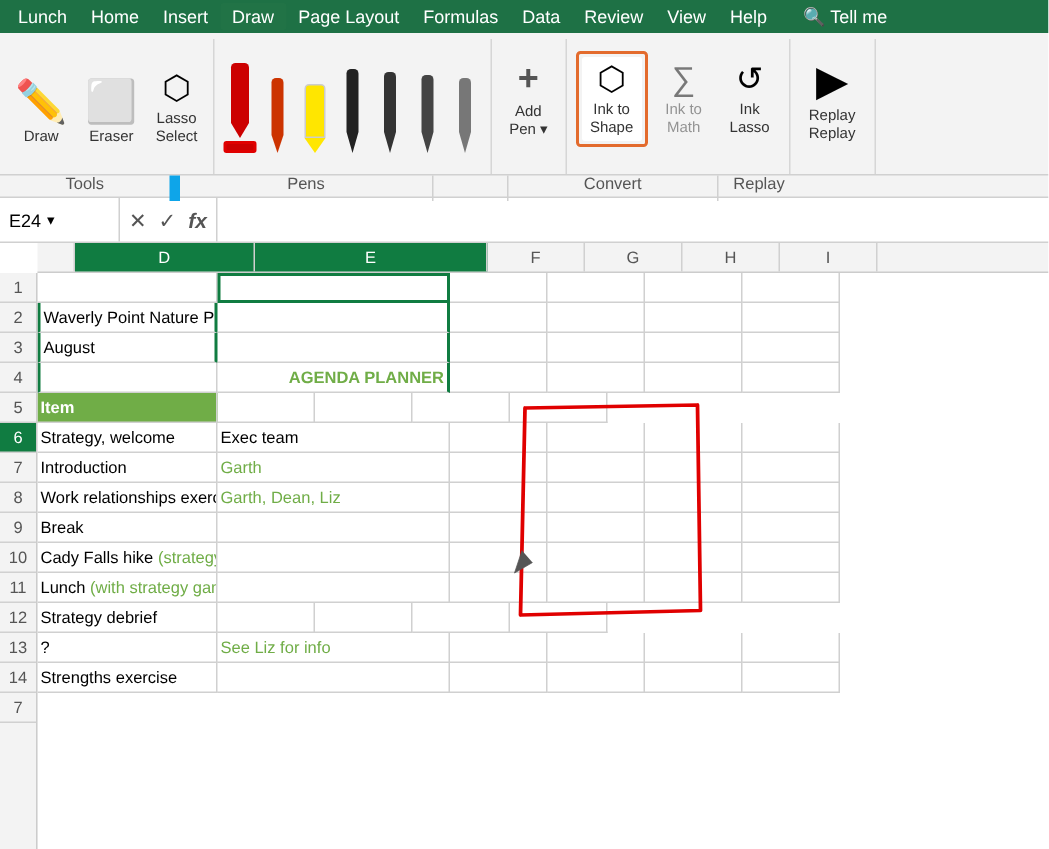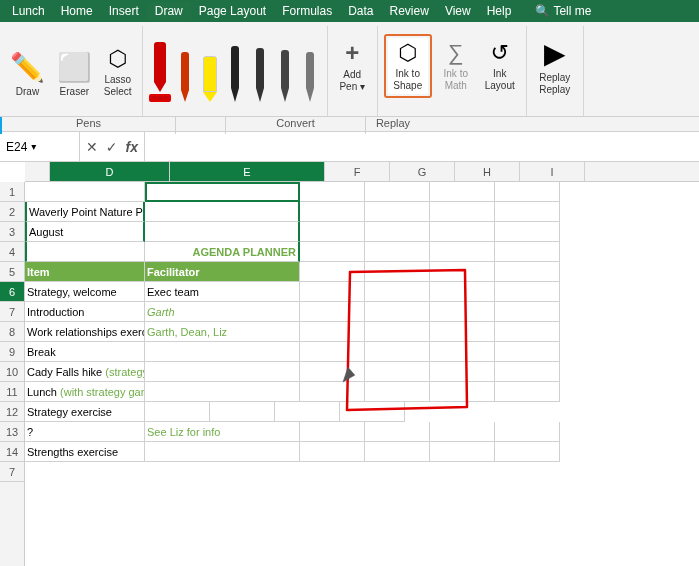--- a/index.html
+++ b/index.html
@@ -268,38 +268,39 @@
 
         <div class="rb-btn" style="min-width:40px; opacity:0.5;">
           <div style="font-size:22px;">∑</div>
           <div class="rb-btn-label" style="white-space:pre-line;">Ink to
 Math</div>
         </div>
 
         <div class="rb-btn" style="min-width:40px;">
           <div style="font-size:22px;">↺</div>
           <div class="rb-btn-label" style="white-space:pre-line;">Ink
-Layout</div>
+Lasso</div>
         </div>
       </div>
     </div>
 
     <div class="ribbon-section" style="min-width:55px;">
       <div style="height:72px; display:flex; align-items:center;">
         <div class="rb-btn" style="min-width:44px;">
           <div style="font-size:28px;">▶</div>
           <div class="rb-btn-label" style="white-space:pre-line;">Replay
 Replay</div>
         </div>
       </div>
     </div>
   </div>
 
   <div style="display:flex; height:18px; border-top:1px solid #d0d0d0;">
-    <div style="width:175px; text-align:center; font-size:11px; color:#555; border-left:2px solid #0ea5e9;">Pens</div>
+    <div style="width:113px; text-align:center; font-size:11px; color:#555;">Tools</div>
+    <div style="width:175px; text-align:center; font-size:11px; color:#555; border-left:7px solid #0ea5e9;">Pens</div>
     <div style="width:50px; border-left:1px solid #d0d0d0;"></div>
     <div style="width:140px; text-align:center; font-size:11px; color:#555; border-left:1px solid #d0d0d0;">Convert</div>
     <div style="width:55px; text-align:center; font-size:11px; color:#555; border-left:1px solid #d0d0d0;">Replay</div>
   </div>
 </div>
 
 <div class="formula-bar">
   <div class="cell-ref">
     <span>E24</span>
     <span style="margin-left:4px; font-size:10px;">▾</span>
@@ -385,23 +386,20 @@
         <div class="grid-cell" style="width:65px; min-width:65px;"></div>
         <div class="grid-cell" style="width:65px; min-width:65px;"></div>
         <div class="grid-cell" style="width:65px; min-width:65px;"></div>
         <div class="grid-cell" style="width:65px; min-width:65px;"></div>
       </div>
 
       <div class="grid-row">
         <div class="grid-cell cell-green-bg" style="width:120px; min-width:120px;">
           <span>Item</span>
         </div>
-        <div class="grid-cell cell-green-bg" style="width:155px; min-width:155px;">
-          <span>Facilitator</span>
-        </div>
         <div class="grid-cell" style="width:65px; min-width:65px;"></div>
         <div class="grid-cell" style="width:65px; min-width:65px;"></div>
         <div class="grid-cell" style="width:65px; min-width:65px;"></div>
         <div class="grid-cell" style="width:65px; min-width:65px;"></div>
       </div>
 
       <div class="grid-row">
         <div class="grid-cell" style="width:120px; min-width:120px;">
           <span>Strategy, welcome</span>
         </div>
@@ -411,21 +409,21 @@
         <div class="grid-cell" style="width:65px; min-width:65px;"></div>
         <div class="grid-cell" style="width:65px; min-width:65px;"></div>
         <div class="grid-cell" style="width:65px; min-width:65px;"></div>
         <div class="grid-cell" style="width:65px; min-width:65px;"></div>
       </div>
 
       <div class="grid-row">
         <div class="grid-cell" style="width:120px; min-width:120px;">
           <span>Introduction</span>
         </div>
-        <div class="grid-cell" style="width:155px; min-width:155px;font-style:italic;">
+        <div class="grid-cell" style="width:155px; min-width:155px;">
           <span class="text-green">Garth</span>
         </div>
         <div class="grid-cell" style="width:65px; min-width:65px;"></div>
         <div class="grid-cell" style="width:65px; min-width:65px;"></div>
         <div class="grid-cell" style="width:65px; min-width:65px;"></div>
         <div class="grid-cell" style="width:65px; min-width:65px;"></div>
       </div>
 
       <div class="grid-row">
         <div class="grid-cell" style="width:120px; min-width:120px;">
@@ -468,21 +466,21 @@
         </div>
         <div class="grid-cell" style="width:155px; min-width:155px;"></div>
         <div class="grid-cell" style="width:65px; min-width:65px;"></div>
         <div class="grid-cell" style="width:65px; min-width:65px;"></div>
         <div class="grid-cell" style="width:65px; min-width:65px;"></div>
         <div class="grid-cell" style="width:65px; min-width:65px;"></div>
       </div>
 
       <div class="grid-row">
         <div class="grid-cell" style="width:120px; min-width:120px;">
-          <span>Strategy exercise</span>
+          <span>Strategy debrief</span>
         </div>
         <div class="grid-cell" style="width:65px; min-width:65px;"></div>
         <div class="grid-cell" style="width:65px; min-width:65px;"></div>
         <div class="grid-cell" style="width:65px; min-width:65px;"></div>
         <div class="grid-cell" style="width:65px; min-width:65px;"></div>
       </div>
 
       <div class="grid-row">
         <div class="grid-cell" style="width:120px; min-width:120px;">
           <span>?</span>

